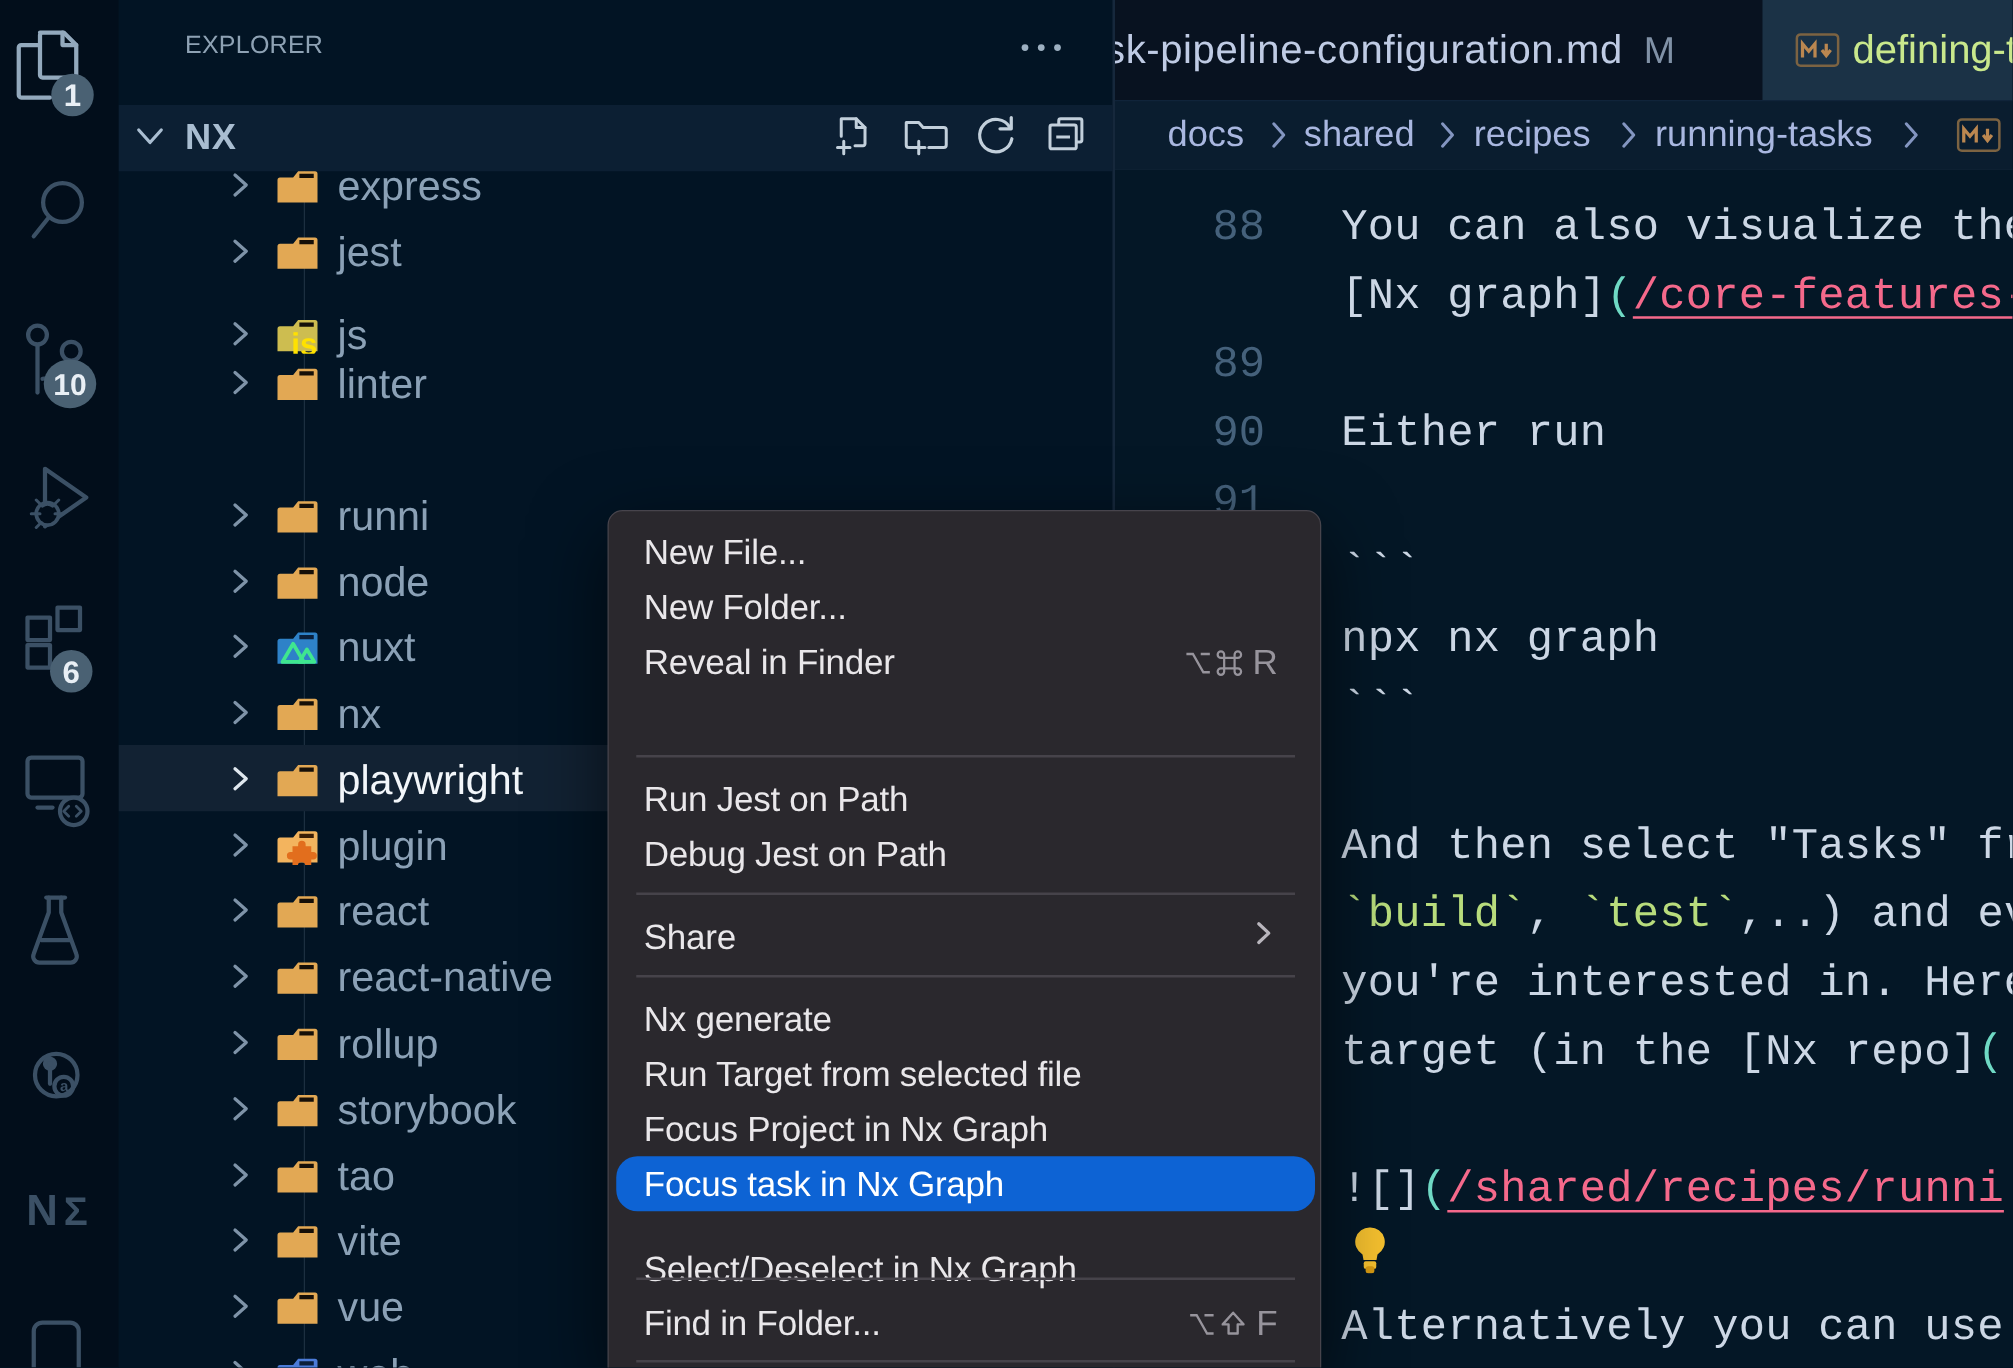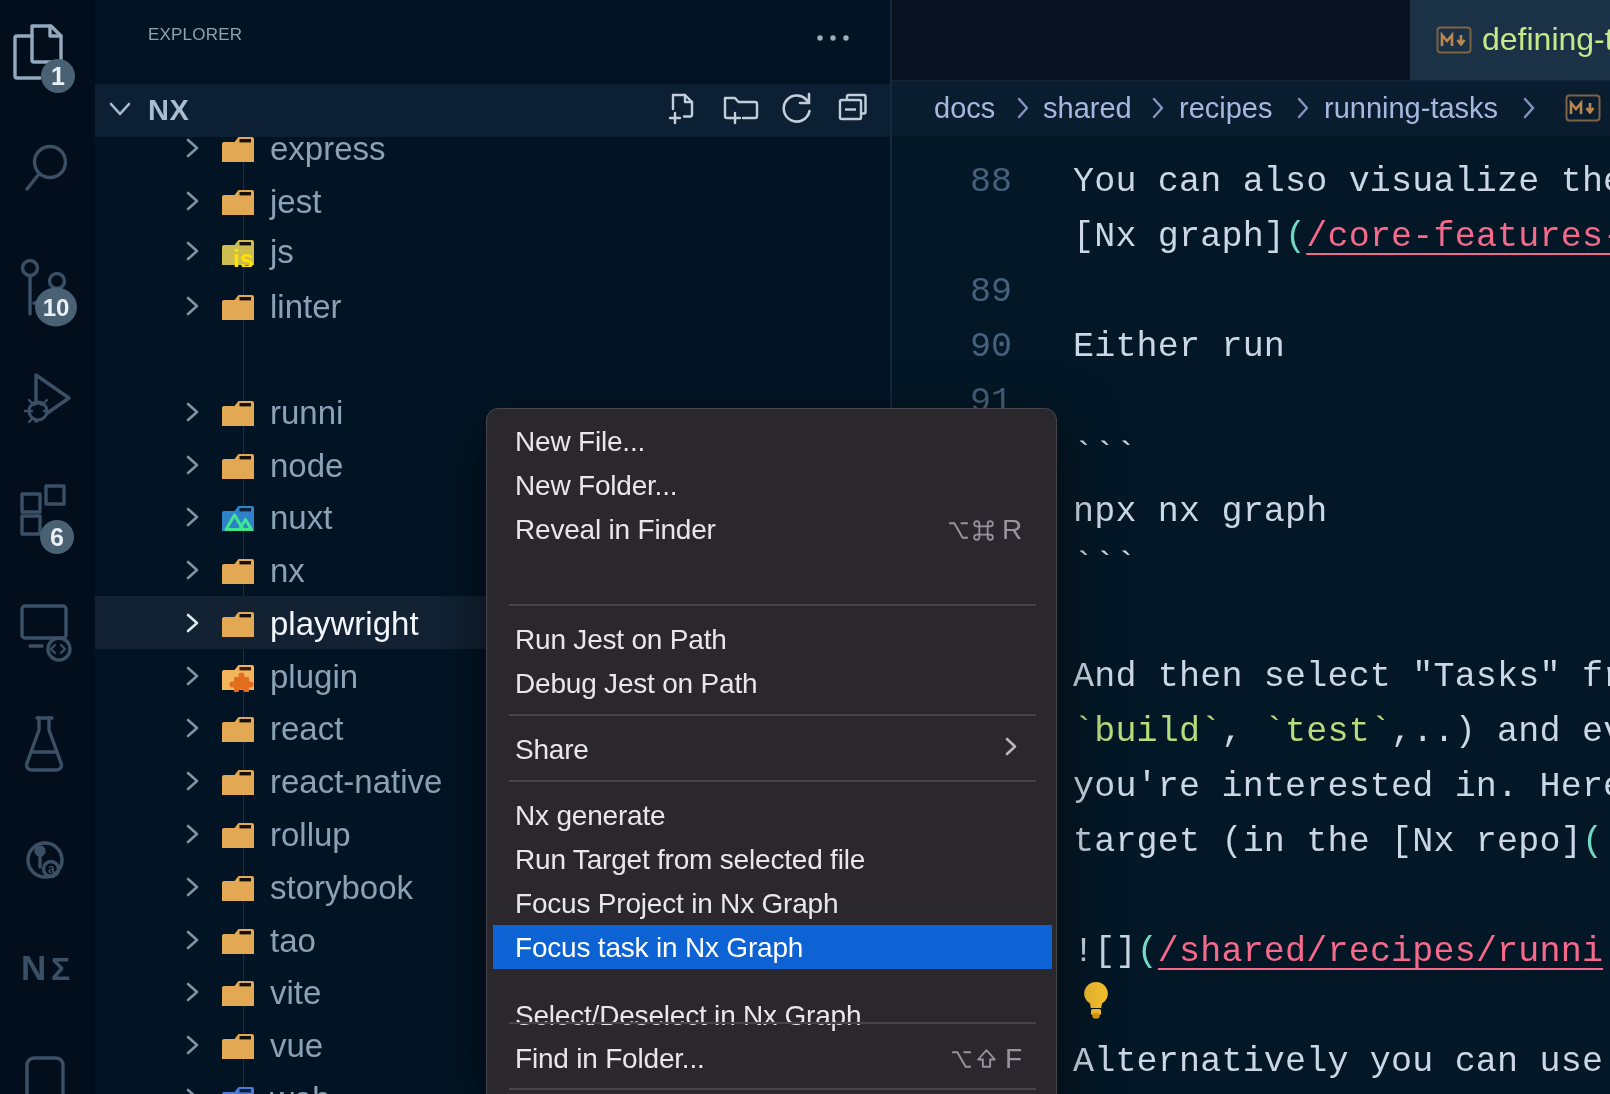--- a/index.html
+++ b/index.html
@@ -3,21 +3,21 @@
 <meta charset="utf-8">
 <style>
   html,body{margin:0;padding:0;}
   body{width:1610px;height:1094px;position:relative;overflow:hidden;
        background:#031424;font-family:"Liberation Sans",sans-serif;}
   .abs{position:absolute;}
   
   #abar{left:0;top:0;width:95px;height:1094px;background:#020e1b;border-right:1px solid rgba(120,150,180,0.08);}
   
   #side{left:95px;top:0;width:795px;height:1094px;background:#021424;}
-  #exphdr{left:53px;top:25px;font-size:17px;letter-spacing:0.2px;color:#8ea2b4;}
+  #exphdr{left:53px;top:25px;font-size:20px;letter-spacing:0.2px;color:#8ea2b4;}
   #nxrow{left:0;top:84px;width:795px;height:53px;background:#0c1f33;}
   #nxlbl{left:53px;top:10px;font-size:29px;font-weight:bold;color:#a9bdd1;letter-spacing:0.5px;}
   .trow{position:absolute;left:0;width:795px;height:53px;}
   .trow.sel{background:#122233;}
   .tlbl{position:absolute;left:175px;top:9px;font-size:33px;color:#8ba1b6;}
   .sel .tlbl{color:#f2f6fa;text-align:right;}
   .chev{position:absolute;left:85px;top:14px;}
   .fico{position:absolute;left:126px;top:13px;}
   #iguide{left:148px;top:137px;width:1px;height:957px;background:rgba(160,185,210,0.17);}
   
@@ -40,21 +40,21 @@
         font-size:35px;line-height:55px;letter-spacing:0.2px;color:#ccd7e5;white-space:pre;}
   #code .lnk{color:#f5698b;text-decoration:underline;text-underline-offset:7px;text-decoration-thickness:2px;}
   #code .teal{color:#6fd9c4;}
   #code .grn{color:#b8dc7c;}
   
   #menu{left:486px;top:408px;width:571px;height:688px;background:#2a282d;
         border-radius:12px 12px 0 0;border:1px solid #47444c;box-sizing:border-box;
         box-shadow:0 20px 60px rgba(0,0,0,0.6);}
   .mi{position:absolute;left:6px;width:559px;height:44px;font-size:28px;letter-spacing:-0.2px;color:#e9e7ea;}
   .mi span.t{position:absolute;left:22px;top:7px;}
-  .mi.hl{background:#0d63d4;border-radius:0;color:#ffffff;}
+  .mi.hl{background:#0d63d4;border-radius:17px;color:#ffffff;}
   .msep{position:absolute;left:22px;width:527px;height:1.5px;background:#46434a;}
   .msc{position:absolute;right:30px;top:7px;color:#97949c;}
 </style>
 </head>
 <body>
 <div class="abs" id="abar">
     <svg style="position:absolute;left:0;top:0" width="95" height="1094" viewBox="0 0 95 1094">
 <g fill="none" stroke="#93a9bd" stroke-width="3.4" stroke-linejoin="round" stroke-linecap="round">
   <path d="M32 36 H17 a2 2 0 0 0 -2 2 V76 a2 2 0 0 0 2 2 H40"></path>
   <path d="M32 26 h19 l10 10 v24 a2 2 0 0 1 -2 2 H34 a2 2 0 0 1 -2 -2 V28 a2 2 0 0 1 2 -2 z"></path>
@@ -156,21 +156,21 @@
   <div class="trow" style="top:173.6px">
       <svg class="chev" width="26" height="26" viewBox="0 0 26 26">
         <polyline points="8,5 17,13 8,21" fill="none" stroke="#7e93a8" stroke-width="2.6" stroke-linecap="round" stroke-linejoin="round"></polyline>
       </svg>
       <svg class="fico" width="34" height="30" viewBox="0 0 34 30">
         <path d="M1 28 V10 a2 2 0 0 1 2 -2 H13.5 l4 -5 H31 a2 2 0 0 1 2 2 V28 z" fill="#e2a854"></path>
         <rect x="18.5" y="5" width="11.5" height="3.4" fill="#160f08"></rect>
       </svg>
       <span class="tlbl">jest</span>
     </div>
-  <div class="trow" style="top:224px">
+  <div class="trow" style="top:240px">
       <svg class="chev" width="26" height="26" viewBox="0 0 26 26">
         <polyline points="8,5 17,13 8,21" fill="none" stroke="#7e93a8" stroke-width="2.6" stroke-linecap="round" stroke-linejoin="round"></polyline>
       </svg>
       <svg class="fico" width="34" height="30" viewBox="0 0 34 30">
         <path d="M1 28 V10 a2 2 0 0 1 2 -2 H13.5 l4 -5 H31 a2 2 0 0 1 2 2 V28 z" fill="#cdbd50"></path>
         <rect x="18.5" y="5" width="11.5" height="3.4" fill="#14100a"></rect>
         <text x="12" y="31" font-family="Liberation Sans,sans-serif" font-size="25" font-weight="bold" fill="#ffe100">js</text>
       </svg>
       <span class="tlbl">js</span>
     </div>
@@ -323,20 +323,24 @@
       </svg>
       <svg class="fico" width="34" height="30" viewBox="0 0 34 30">
         <path d="M1 28 V10 a2 2 0 0 1 2 -2 H13.5 l4 -5 H31 a2 2 0 0 1 2 2 V28 z" fill="#4b7bd8"></path>
         <rect x="18.5" y="5" width="11.5" height="3.4" fill="#0a1f3a"></rect>
       </svg>
       <span class="tlbl">web</span>
     </div>
   </div>
 <div class="abs" id="editor">
   <div id="tabs">
+    <div id="tab1">
+        <span id="tab1t">sk-pipeline-configuration.md</span>
+        <span id="tab1m">M</span>
+      </div>
     <div id="tab2">
         <svg width="36" height="28" viewBox="0 0 36 28" style="position:absolute;left:26px;top:26px">
           <rect x="1.5" y="1.5" width="33" height="25" rx="3" fill="none" stroke="#7c6342" stroke-width="2"></rect>
           <path d="M6 20 V9 l5 6 5-6 V20" fill="none" stroke="#bb8750" stroke-width="2.6"></path>
           <path d="M25 9 v8 M21.5 14 l3.5 4.5 3.5 -4.5" fill="none" stroke="#bb8750" stroke-width="2.6"></path>
         </svg>
         <span id="tab2t">defining-ta</span>
       </div>
   </div>
   <div id="crumbs">

